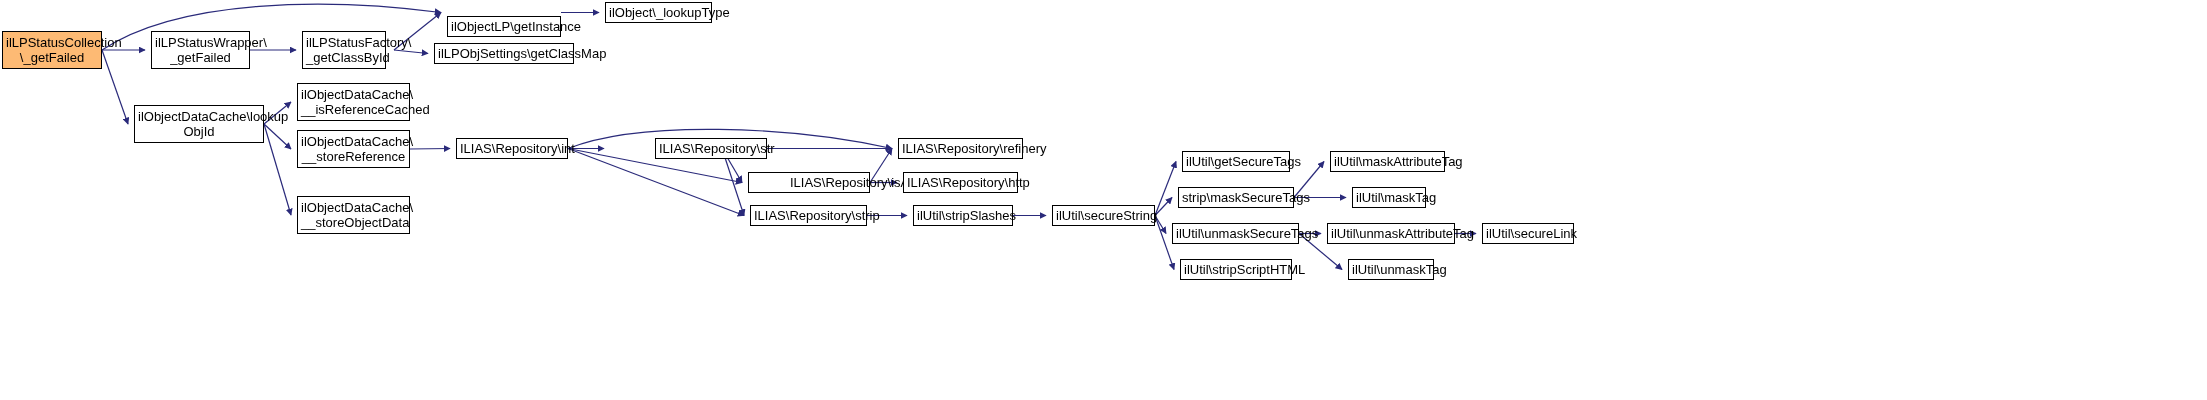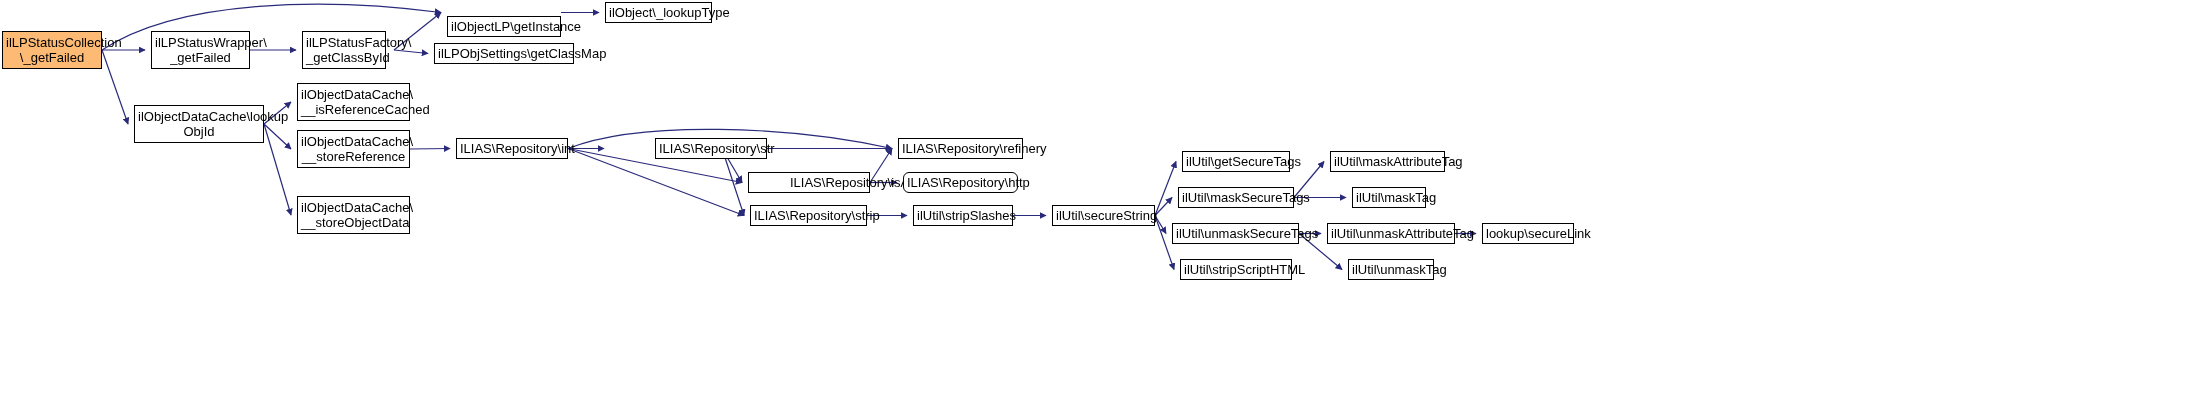--- a/index.html
+++ b/index.html
@@ -105,27 +105,27 @@
       <div class="node" style="left: 297px; top: 83px; width: 113px; height: 38px;"><span class="label">ilObjectDataCache\
 __isReferenceCached</span></div>
       <div class="node" style="left: 297px; top: 130px; width: 113px; height: 38px;"><span class="label">ilObjectDataCache\
 __storeReference</span></div>
       <div class="node" style="left: 297px; top: 196px; width: 113px; height: 38px;"><span class="label">ilObjectDataCache\
 __storeObjectData</span></div>
       <div class="node" style="left: 456px; top: 138px; width: 112px; height: 21px;"><span class="label">ILIAS\Repository\int</span></div>
       <div class="node" style="left: 610px; top: 138px; width: 112px; height: 21px; margin-left: 45px;"><span class="label">ILIAS\Repository\str</span></div>
       <div class="node" style="left: 898px; top: 138px; width: 125px; height: 21px;"><span class="label">ILIAS\Repository\refinery</span></div>
       <div class="node" style="left: 748px; top: 172px; width: 122px; height: 21px; padding-left: 41px;"><span class="label">ILIAS\Repository\isArray</span></div>
-      <div class="node" style="left: 903px; top: 172px; width: 115px; height: 21px; border-radius: 6px;"><span class="label">ILIAS\Repository\http</span></div>
+      <div class="node" style="left: 903px; top: 172px; width: 115px; height: 21px;"><span class="label">ILIAS\Repository\http</span></div>
       <div class="node" style="left: 750px; top: 205px; width: 117px; height: 21px;"><span class="label">ILIAS\Repository\strip</span></div>
       <div class="node" style="left: 913px; top: 205px; width: 100px; height: 21px;"><span class="label">ilUtil\stripSlashes</span></div>
       <div class="node" style="left: 1052px; top: 205px; width: 103px; height: 21px;"><span class="label">ilUtil\secureString</span></div>
       <div class="node" style="left: 1182px; top: 151px; width: 108px; height: 21px;"><span class="label">ilUtil\getSecureTags</span></div>
-      <div class="node" style="left: 1178px; top: 187px; width: 116px; height: 21px;"><span class="label">ilUtil\maskSecureTags</span></div>
+      <div class="node" style="left: 1178px; top: 187px; width: 116px; height: 21px;"><span class="label">strip\maskSecureTags</span></div>
       <div class="node" style="left: 1172px; top: 223px; width: 127px; height: 21px; justify-content: flex-end;"><span class="label">ilUtil\unmaskSecureTags</span></div>
       <div class="node" style="left: 1180px; top: 259px; width: 112px; height: 21px; justify-content: flex-end;"><span class="label">ilUtil\stripScriptHTML</span></div>
       <div class="node" style="left: 1330px; top: 151px; width: 115px; height: 21px;"><span class="label">ilUtil\maskAttributeTag</span></div>
       <div class="node" style="left: 1352px; top: 187px; width: 74px; height: 21px;"><span class="label">ilUtil\maskTag</span></div>
       <div class="node" style="left: 1327px; top: 223px; width: 128px; height: 21px;"><span class="label">ilUtil\unmaskAttributeTag</span></div>
       <div class="node" style="left: 1348px; top: 259px; width: 86px; height: 21px;"><span class="label">ilUtil\unmaskTag</span></div>
-      <div class="node" style="left: 1482px; top: 223px; width: 92px; height: 21px;"><span class="label">lookup\secureLink</span></div>
+      <div class="node" style="left: 1482px; top: 223px; width: 92px; height: 21px;"><span class="label">ilUtil\secureLink</span></div>
     </div>
 </div>
 
 </body></html>

